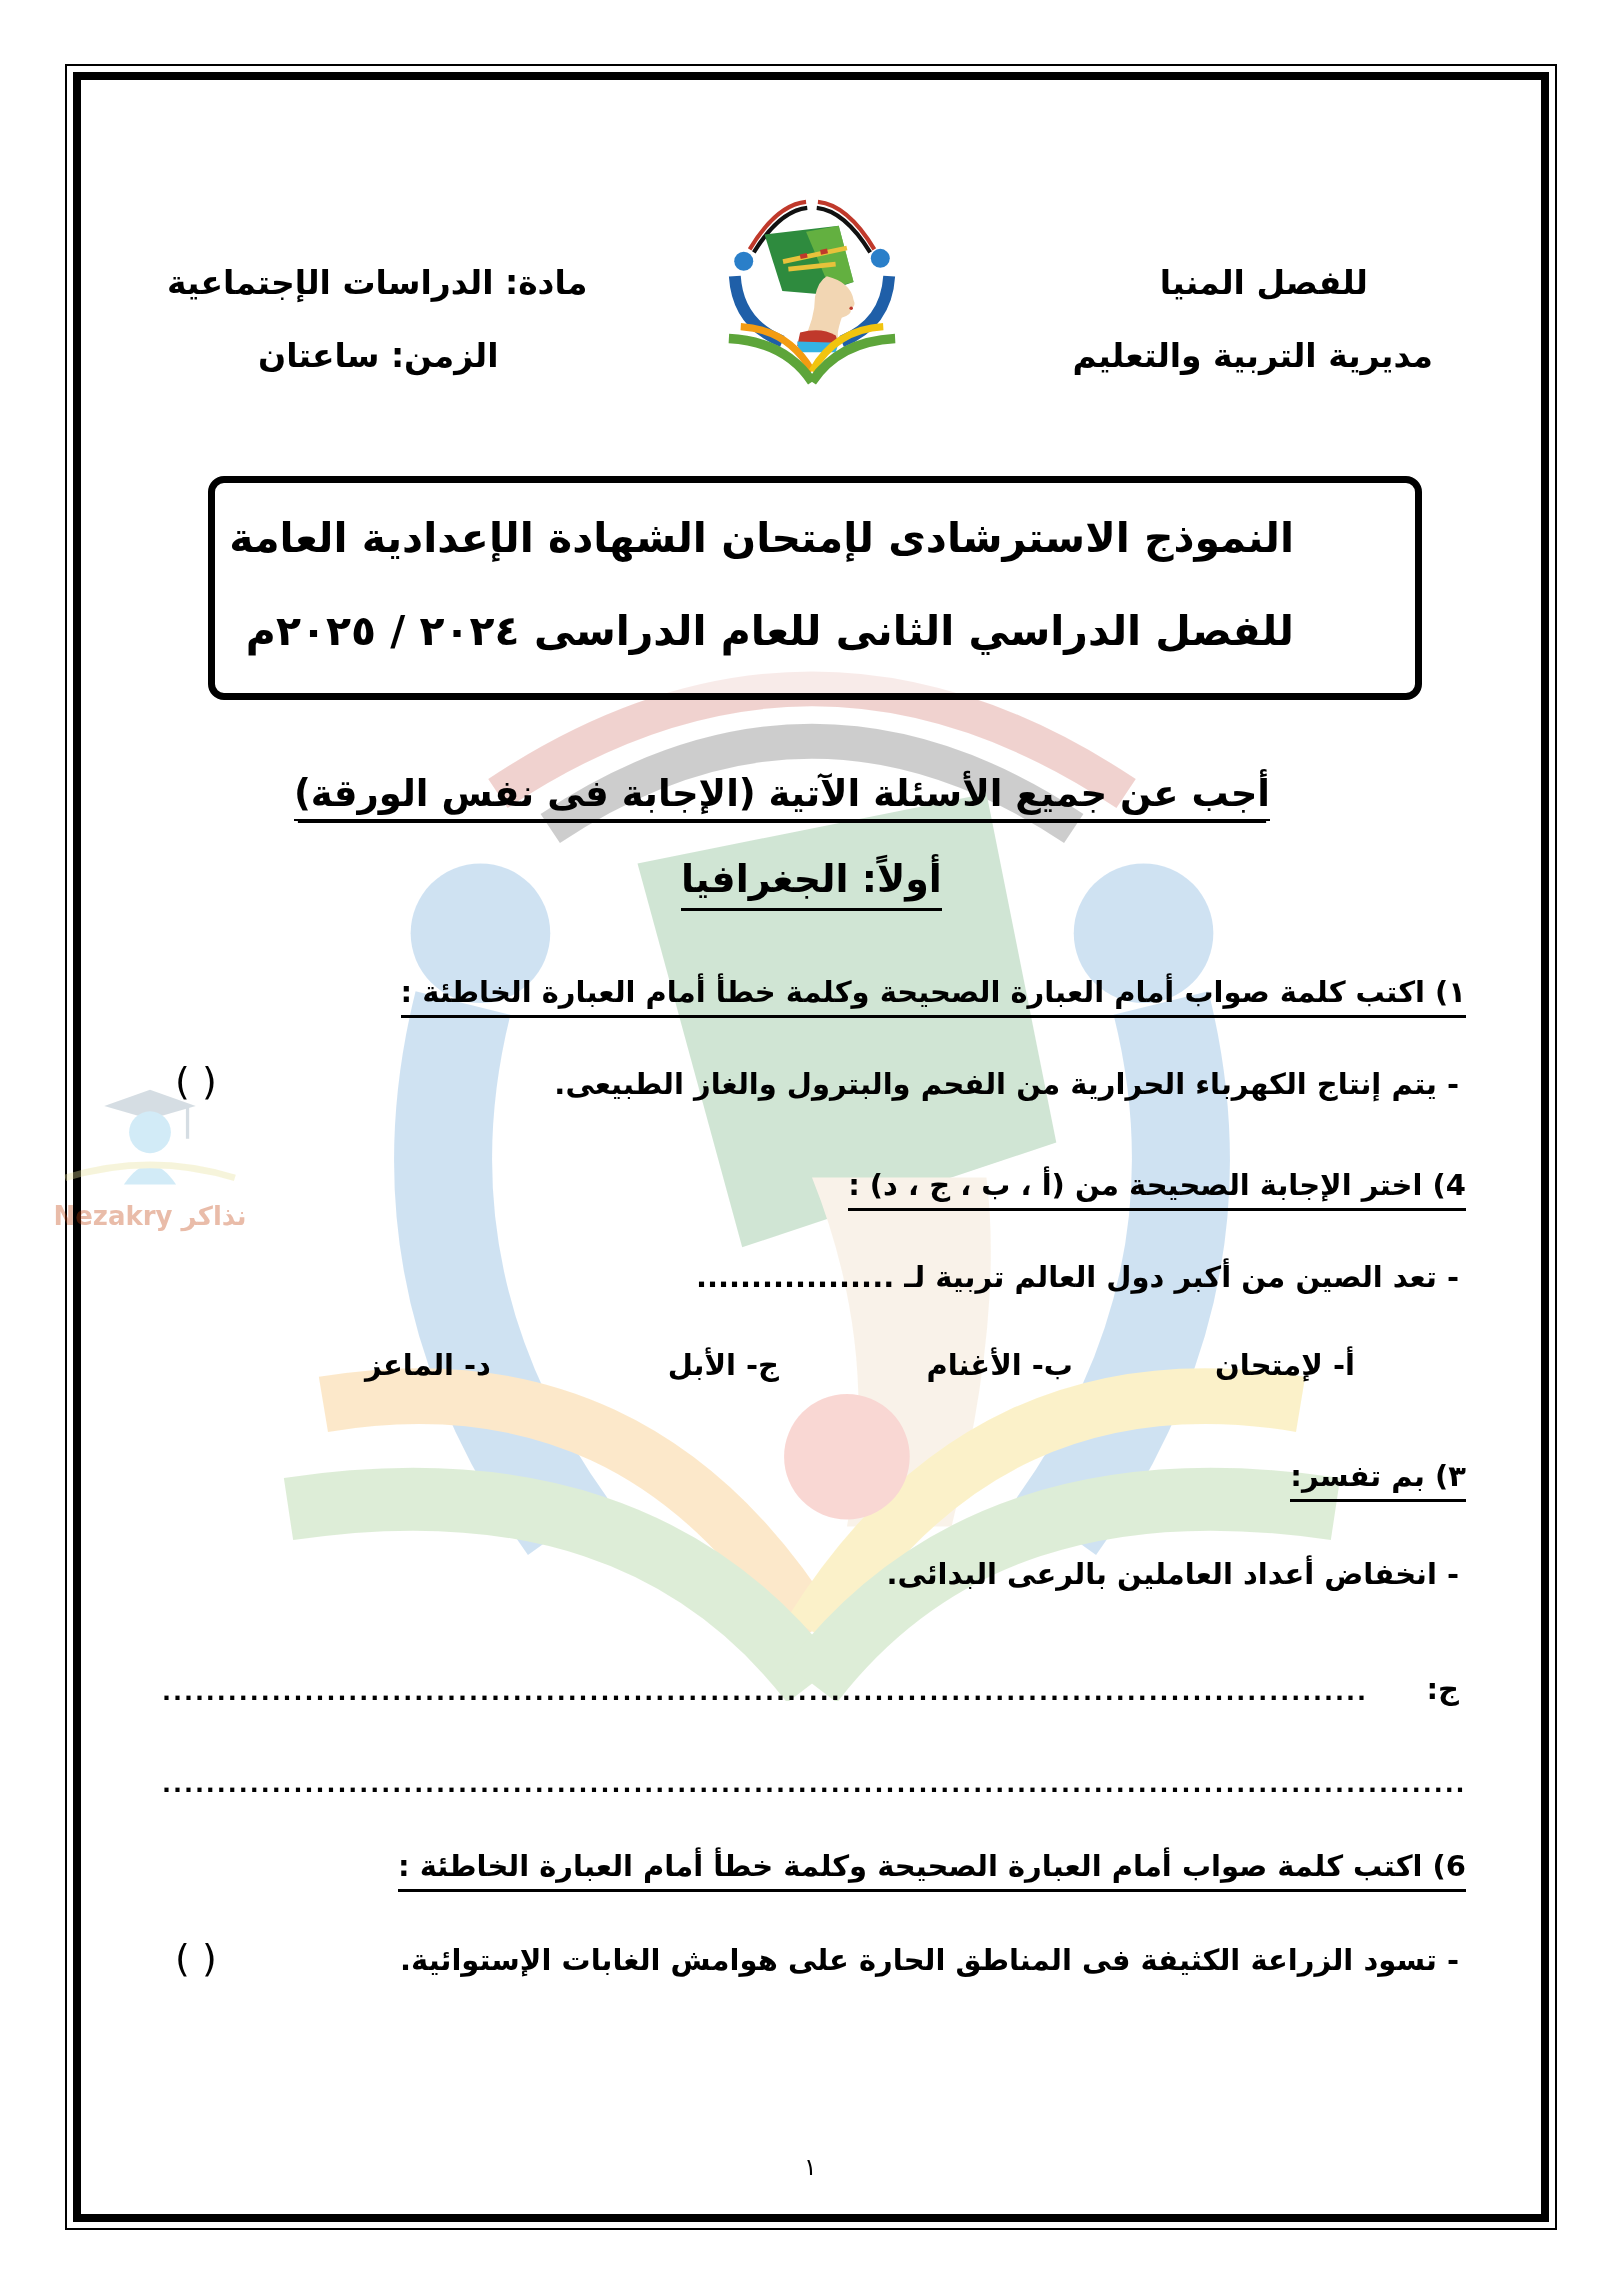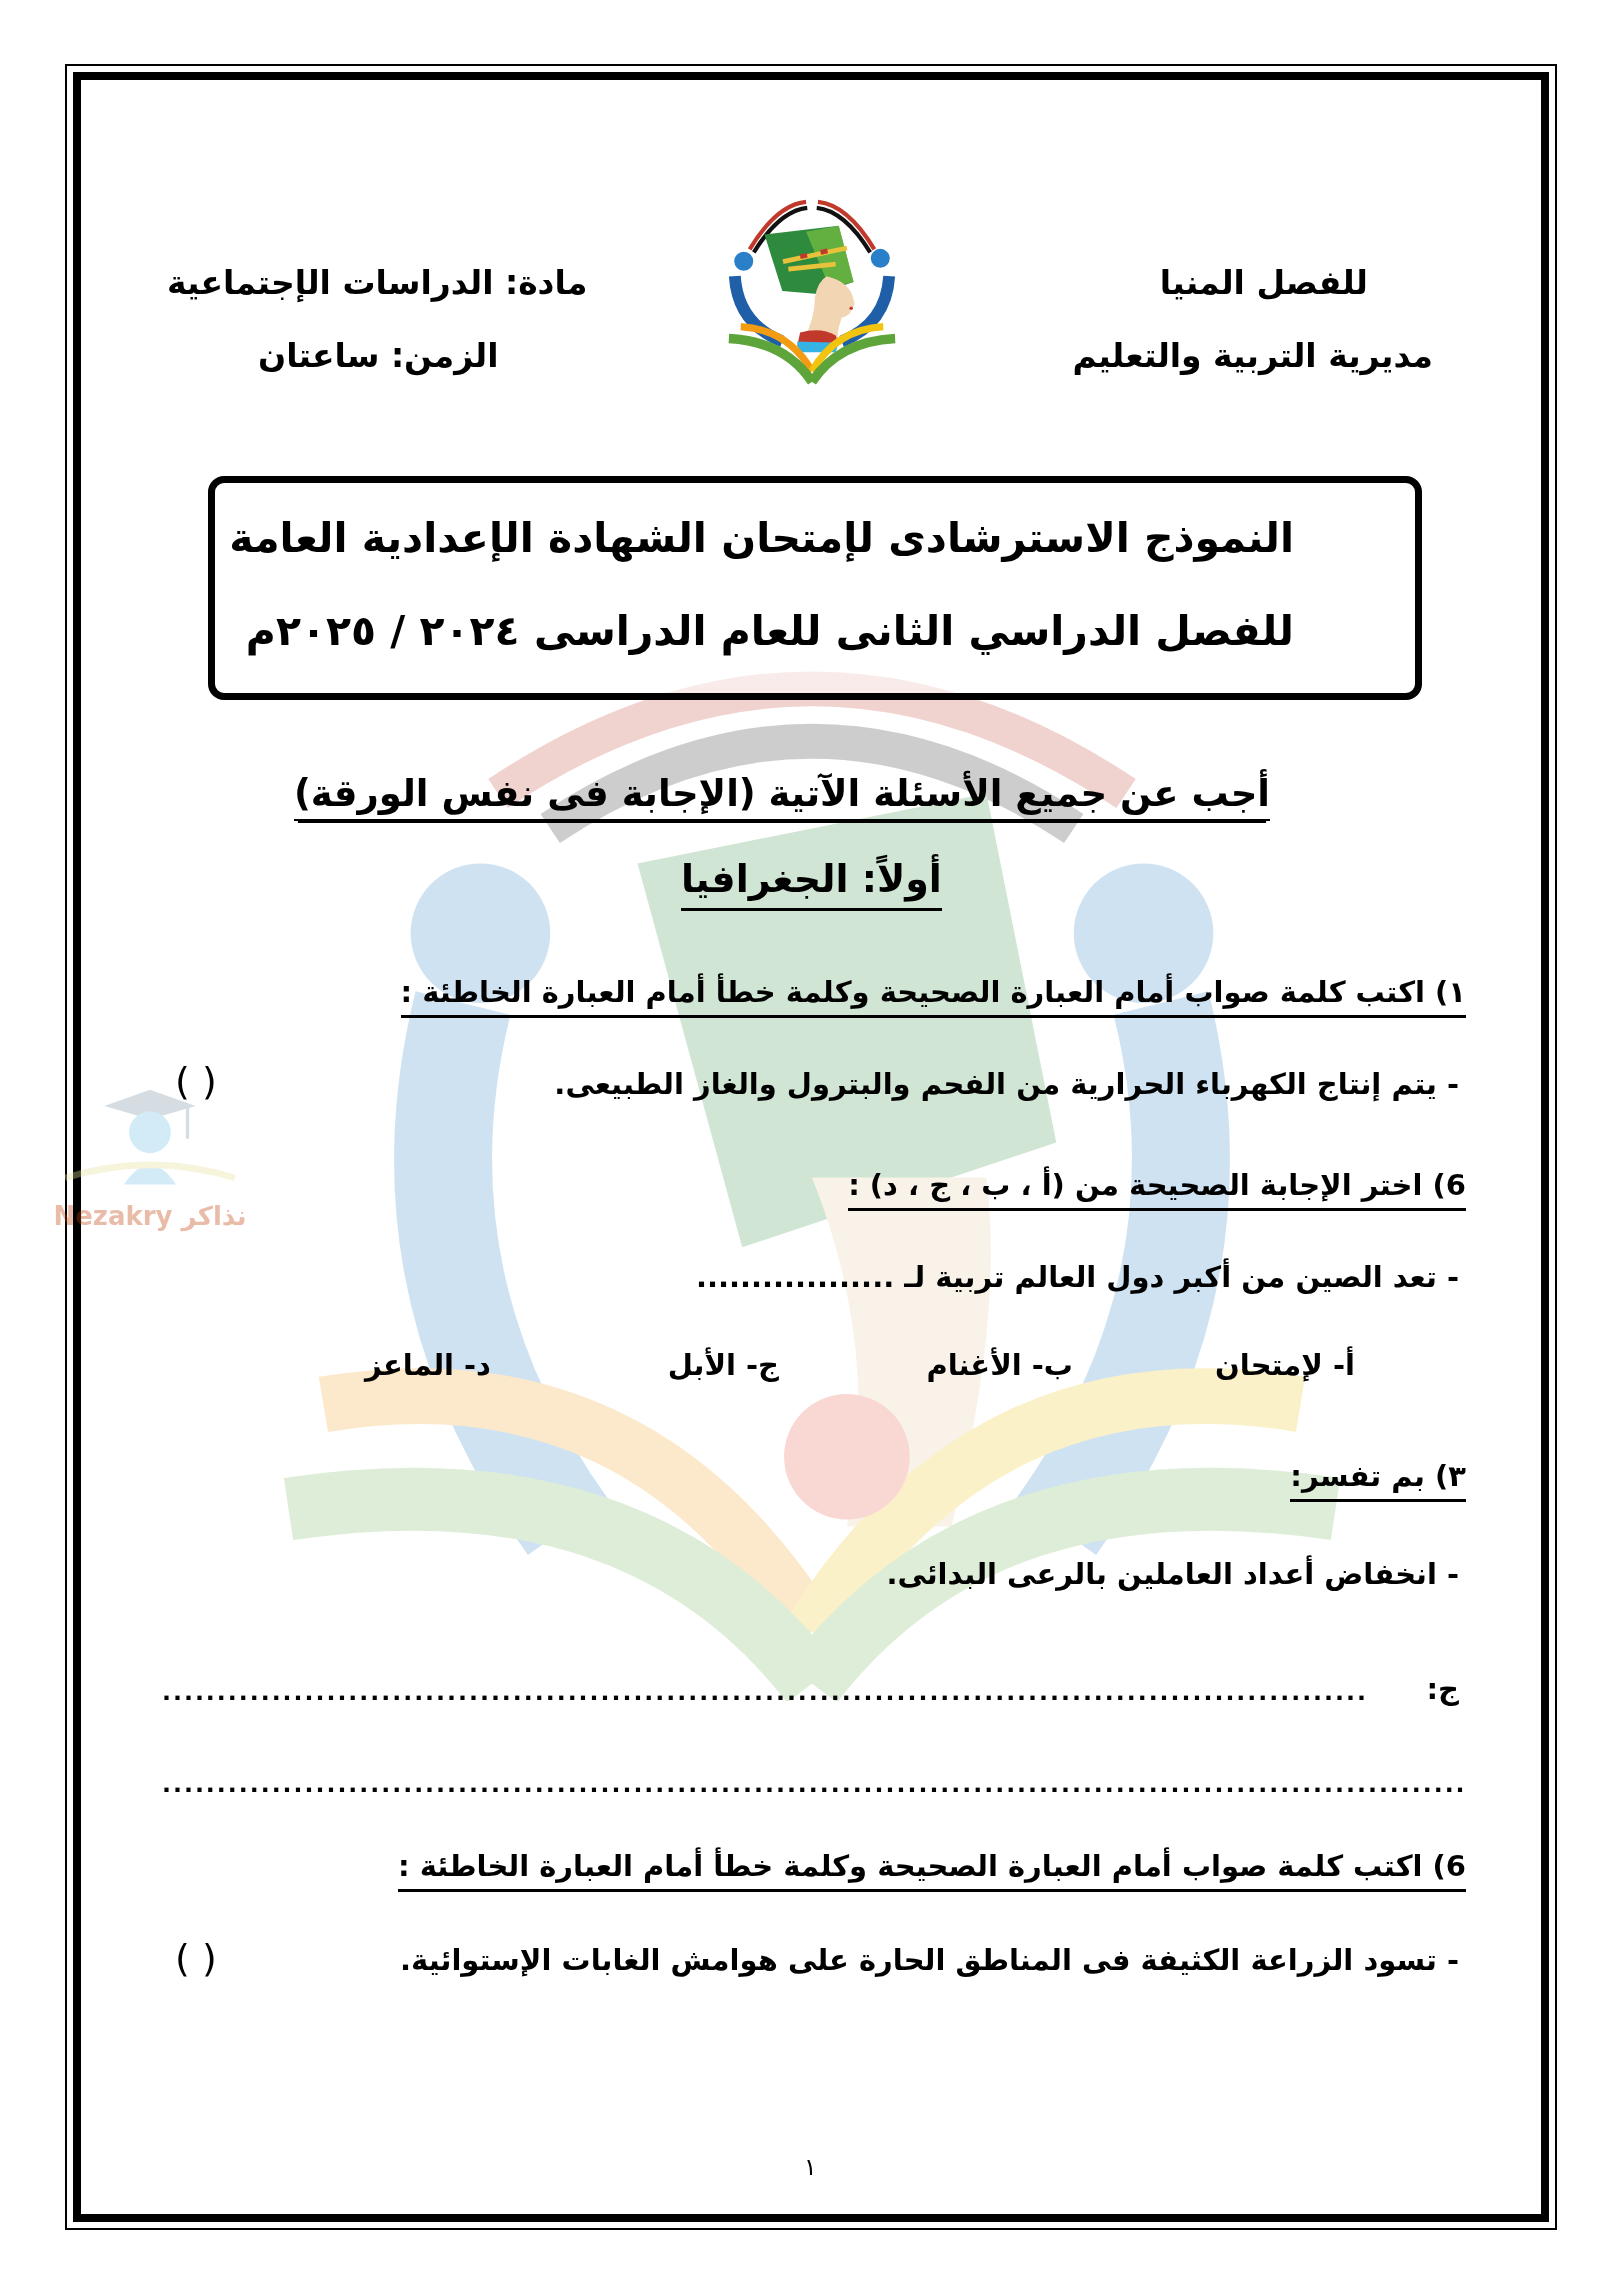--- a/index.html
+++ b/index.html
@@ -168,21 +168,21 @@
   <div class="title-line title-line-2">للفصل الدراسي الثانى للعام الدراسى ٢٠٢٤ / ٢٠٢٥م</div>
 </div>
 
 <div class="instr">أجب عن جميع الأسئلة الآتية (الإجابة فى نفس الورقة)</div>
 <div class="section-title">أولاً: الجغرافيا</div>
 
 <div class="q-head" style="right:157px; top:975px;">١) اكتب كلمة صواب أمام العبارة الصحيحة وكلمة خطأ أمام العبارة الخاطئة :</div>
 <div class="q-body" style="right:164px; top:1067px;">- يتم إنتاج الكهرباء الحرارية من الفحم والبترول والغاز الطبيعى.</div>
 <div class="paren" style="left:175px; top:1059px;">(        )</div>
 
-<div class="q-head" style="right:157px; top:1168px;">6) اختر الإجابة الصحيحة من (أ ، ب ، ج ، د) :</div>
+<div class="q-head" style="right:157px; top:1168px;">4) اختر الإجابة الصحيحة من (أ ، ب ، ج ، د) :</div>
 <div class="q-body" style="right:164px; top:1260px;">- تعد الصين من أكبر دول العالم تربية لـ ..................</div>
 <div class="choice" style="right:268px;">أ- لإمتحان</div>
 <div class="choice" style="right:550px;">ب- الأغنام</div>
 <div class="choice" style="right:844px;">ج- الأبل</div>
 <div class="choice" style="right:1132px;">د- الماعز</div>
 
 <div class="q-head" style="right:157px; top:1459px;">٣) بم تفسر:</div>
 <div class="q-body" style="right:164px; top:1557px;">- انخفاض أعداد العاملين بالرعى البدائى.</div>
 <div class="answer-label">ج:</div>
 <div class="dots" style="top:1678px; width:1207px;">..........................................................................................................................</div>

